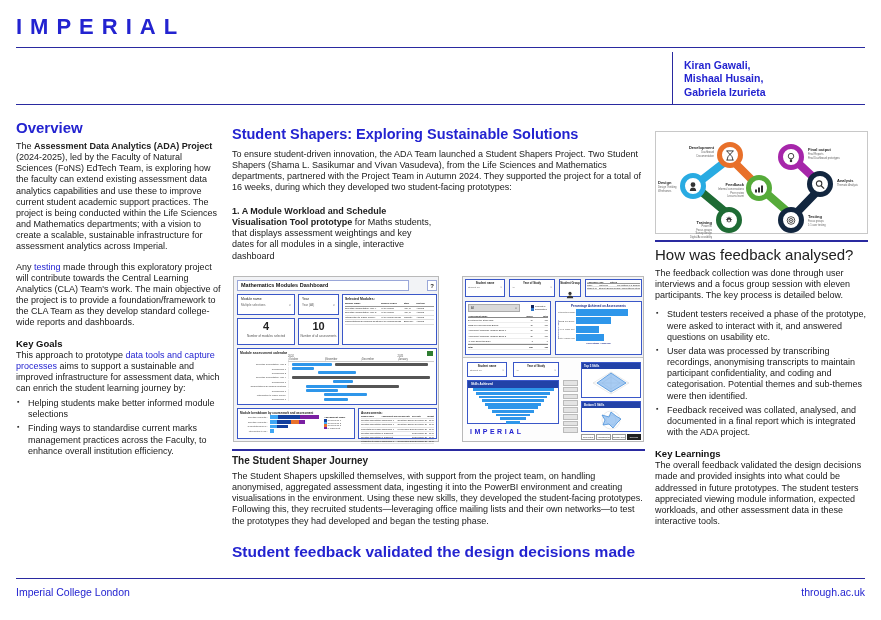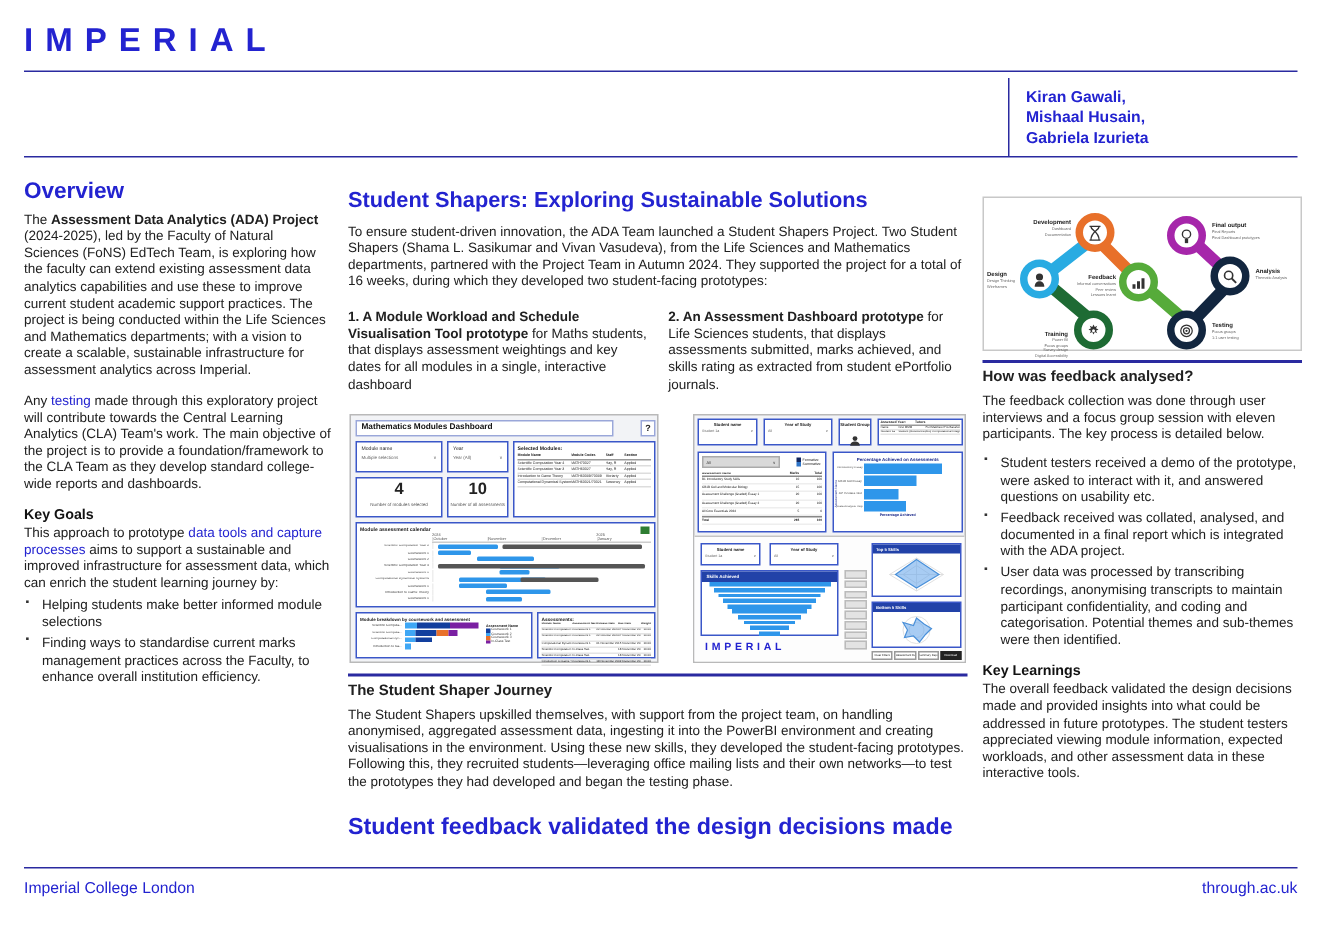--- a/index.html
+++ b/index.html
@@ -144,21 +144,21 @@
   .info-box{position:absolute;left:655px;top:131px;width:213px;height:103px;background:#fff;border:1px solid #c8c8c8;}
   .node{position:absolute;width:26px;height:26px;border-radius:50%;background:#fff;border:5px solid;display:flex;align-items:center;justify-content:center;z-index:2;}
   .node svg{width:10px;height:11px;}
   .linkbar{position:absolute;height:8px;border-radius:4px;z-index:1;transform-origin:center;}
   .n-lab{position:absolute;font-size:4px;font-weight:bold;color:#222;z-index:3;}
   .n-sub{position:absolute;font-size:2.6px;color:#666;white-space:pre-line;line-height:1.35;z-index:3;}
 
   
   .col-right{position:absolute;left:655px;top:246px;width:213px;}
   .col-right p{margin:0 0 8px 0;}
-  .rh{font-size:10px;font-weight:bold;margin:0 0 5px 0;}
+  .rh{font-size:15px;font-weight:normal;margin:0 0 5px 0;}
 
   
   .foot-l{position:absolute;left:16px;top:586px;font-size:10.5px;color:var(--blue);}
   .foot-r{position:absolute;right:16px;top:586px;font-size:10.5px;color:var(--blue);}
 </style>
 </head>
 <body>
 
 <div class="page">
 
@@ -181,21 +181,20 @@
     <ul class="dots">
       <li>Helping students make better informed module selections</li>
         <li>Finding ways to standardise current marks management practices across the Faculty, to enhance overall institution efficiency.</li>
     </ul>
   </div>
 
   <div class="mid-h">Student Shapers: Exploring Sustainable Solutions</div>
   <div class="mid-intro p">To ensure student-driven innovation, the ADA Team launched a Student Shapers Project. Two Student Shapers (Shama L. Sasikumar and Vivan Vasudeva), from the Life Sciences and Mathematics departments, partnered with the Project Team in Autumn 2024. They supported the project for a total of 16 weeks, during which they developed two student-facing prototypes:</div>
   <div class="protos">
     <div class="p"><span class="bold">1. A Module Workload and Schedule Visualisation Tool prototype</span><span> for Maths students, that displays assessment weightings and key dates for all modules in a single, interactive dashboard</span></div>
-    <div class="p"><span class="bold">2. An Assessment Dashboard prototype</span><span> for Life Sciences students, that displays assessments submitted, marks achieved, and skills rating as extracted from student ePortfolio journals.</span></div>
   </div>
 
   <div class="shot shot1">
     <div class="d1-titlebar">Mathematics Modules Dashboard</div>
     <div class="d1-help">?</div>
     <div class="pnl d1-f1">
       <div class="flabel">Module name</div>
       <div class="fval">
           <span>Multiple selections</span>
           <span>∨</span>
@@ -784,23 +783,23 @@
     <div class="n-sub" style="left:152px;top:88px;width:50px;">Focus groups
 1:1 user testing</div>
   </div>
 
   <div class="rule" style="left:655px;top:240px;width:213px;height:1.5px;"></div>
 
   <div class="col-right">
     <div class="rh">How was feedback analysed?</div>
     <p class="p">The feedback collection was done through user interviews and a focus group session with eleven participants. The key process is detailed below.</p>
     <ul class="dots" style="margin-bottom:10px;">
-      <li>Student testers received a demo of the prototype, were asked to interact with it, and answered questions on usability etc.</li>
+      <li>Student testers received a phase of the prototype, were asked to interact with it, and answered questions on usability etc.</li>
+        <li>User data was processed by transcribing recordings, anonymising transcripts to maintain participant confidentiality, and coding and categorisation. Potential themes and sub-themes were then identified.</li>
         <li>Feedback received was collated, analysed, and documented in a final report which is integrated with the ADA project.</li>
-        <li>User data was processed by transcribing recordings, anonymising transcripts to maintain participant confidentiality, and coding and categorisation. Potential themes and sub-themes were then identified.</li>
     </ul>
     <h3 class="h3">Key Learnings</h3>
     <p class="p">The overall feedback validated the design decisions made and provided insights into what could be addressed in future prototypes. The student testers appreciated viewing module information, expected workloads, and other assessment data in these interactive tools.</p>
   </div>
 
   <div class="rule" style="left:16px;top:578px;width:849px;"></div>
   <div class="foot-l">Imperial College London</div>
   <div class="foot-r">through.ac.uk</div>
 
 </div>

